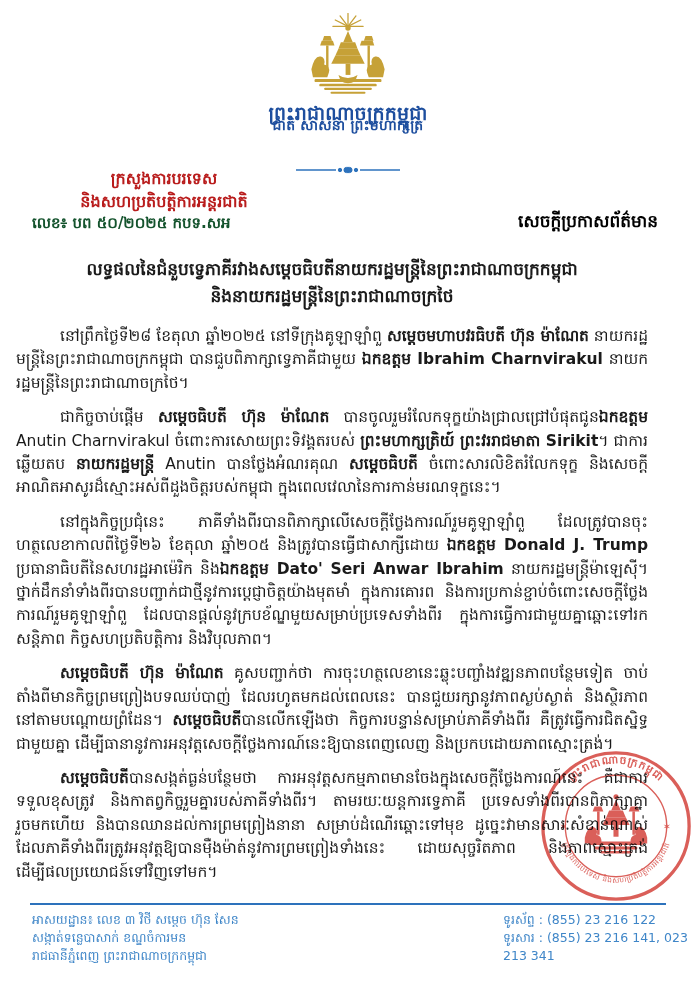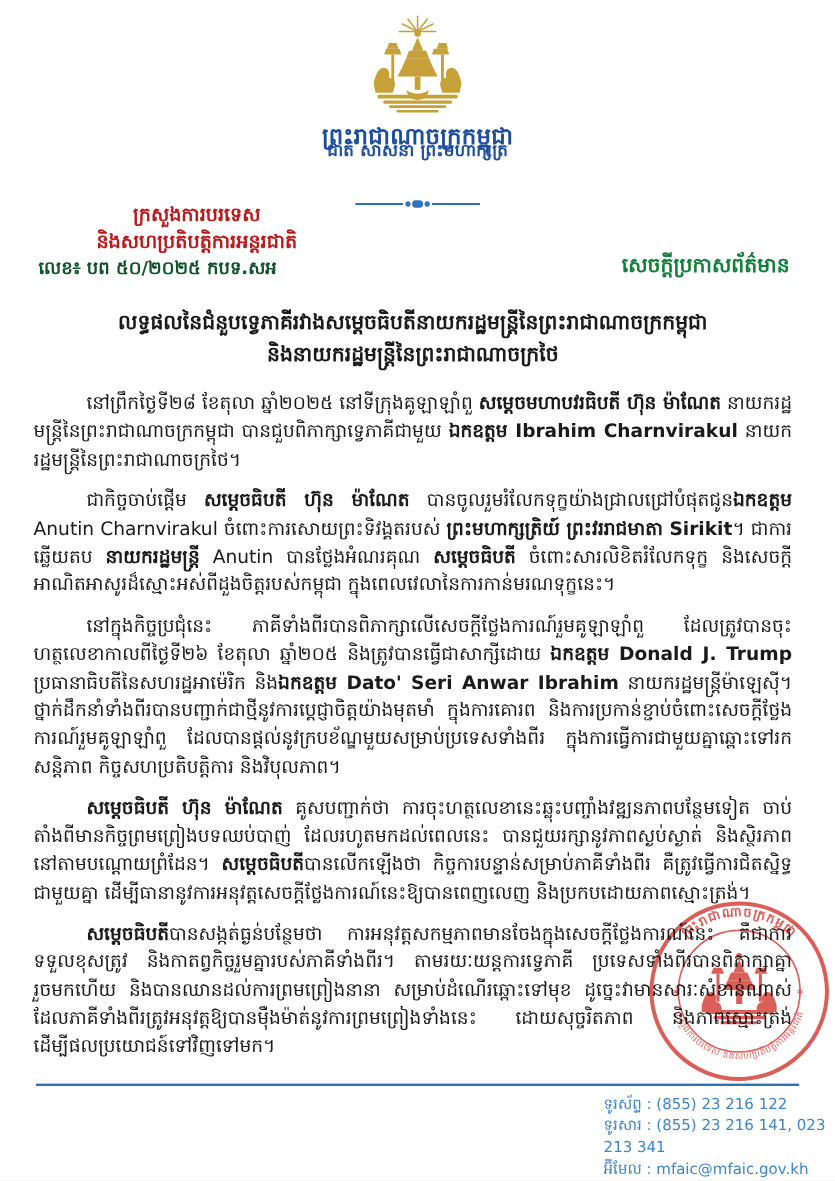--- a/index.html
+++ b/index.html
@@ -12,23 +12,23 @@
   
   .emblem{position:absolute;top:12px;left:50%;transform:translateX(-50%);}
   .kingdom{position:absolute;left:0;width:100%;text-align:center;
     color:#1d4e9e;font-weight:bold;letter-spacing:.2px;}
   .kingdom.l1{top:101px;font-size:19px;}
   .kingdom.l2{top:116px;font-size:14px;}
   .hdr-divider{position:absolute;top:160px;left:50%;transform:translateX(-50%);}
   .ministry{position:absolute;left:30px;top:167px;width:268px;text-align:center;
     color:#b91c1c;font-weight:bold;font-size:16px;line-height:23px;}
   .refline{position:absolute;left:32px;top:213px;font-size:15px;font-weight:bold;color:#14532d;}
-  .doctype{position:absolute;right:38px;top:210px;font-size:17px;font-weight:bold;color:#15803d;}
+  .doctype{position:absolute;right:38px;top:210px;font-size:17px;font-weight:bold;color:#000000;}
   
-  .content{position:absolute;left:28px;top:256px;width:632px;}
+  .content{position:absolute;left:16px;top:256px;width:632px;}
   .title{font-size:17px;font-weight:bold;text-align:center;line-height:27px;margin-bottom:15px;}
   .para{font-size:15.5px;line-height:23.4px;text-align:justify;
     text-indent:44px;margin:0 0 11px 0;overflow-wrap:anywhere;}
   
   .stamp{position:absolute;left:538px;top:748px;width:156px;height:156px;
     opacity:.82;mix-blend-mode:multiply;pointer-events:none;}
   
   .footer-rule{position:absolute;left:30px;right:30px;top:903px;height:2px;background:#2d72bc;}
   .footer-col{position:absolute;top:911px;font-size:12.5px;line-height:18px;color:#3f86c8;}
   .footer-col.addr{left:32px;}
@@ -141,19 +141,23 @@
         <path d="M48 92 q3 -13 9 -11 q5 2 3 8 q6 1 5 9 l-17 0 Z"></path>
         <path d="M112 92 q-3 -13 -9 -11 q-5 2 -3 8 q-6 1 -5 9 l17 0 Z"></path>
         <rect x="52" y="96" width="56" height="3.4" rx="1.6"></rect>
         <rect x="58" y="101" width="44" height="3" rx="1.5"></rect>
         <rect x="64" y="105.6" width="32" height="2.6" rx="1.3"></rect>
       </g>
     </svg>
   </div>
 
   <div class="footer-rule"></div>
+  <div class="footer-col addr">
+    <div>អាសយដ្ឋាន៖  លេខ ៣ វិថី សម្តេច ហ៊ុន សែន</div>
+    <div>សង្កាត់ទន្លេបាសាក់ ខណ្ឌចំការមន</div>
+    <div>រាជធានីភ្នំពេញ ព្រះរាជាណាចក្រកម្ពុជា</div>
+  </div>
   <div class="footer-col contact">
     <div>ទូរស័ព្ទ : (855) 23 216 122</div>
     <div>ទូរសារ : (855) 23 216 141, 023 213 341</div>
-    <div>អ៊ីមែល : mfaic@mfaic.gov.kh</div>
   </div>
 
 </div>
 
 </body></html>

